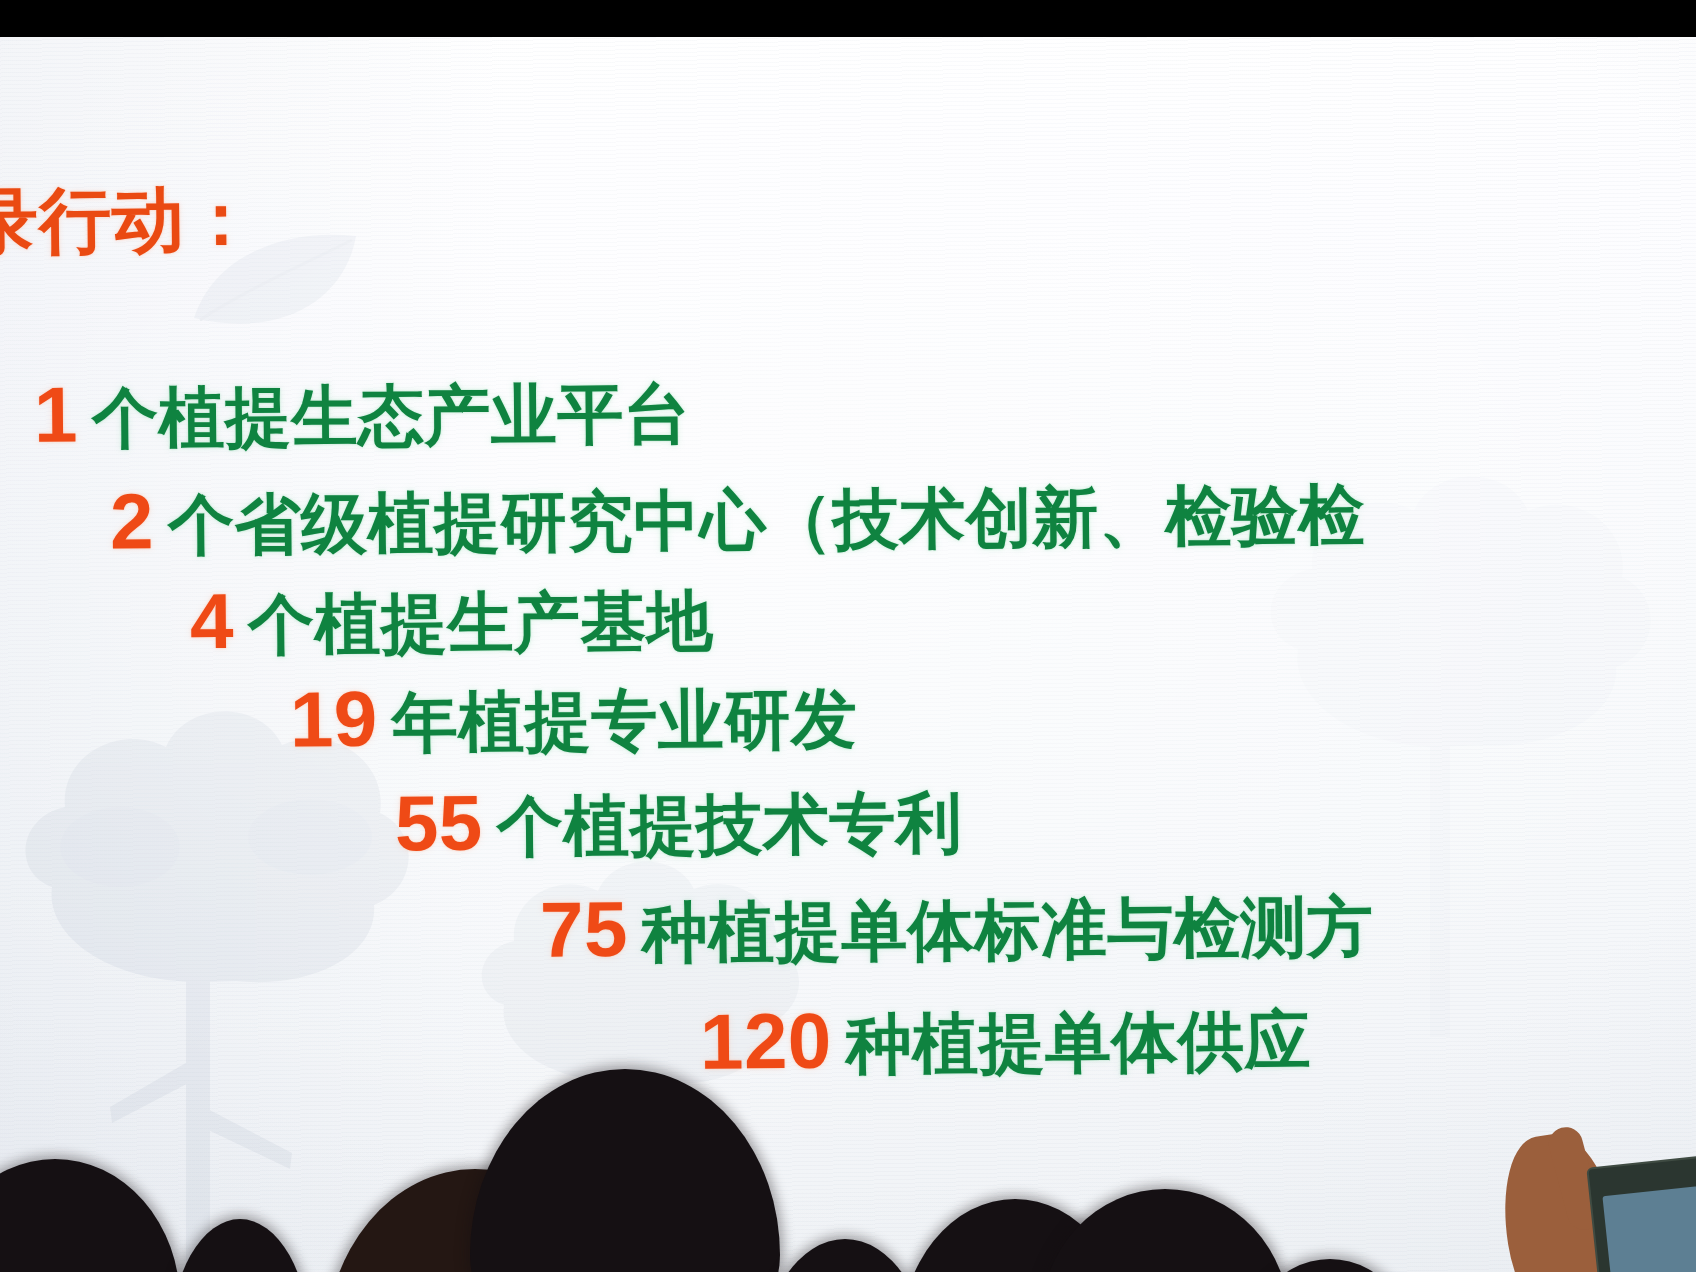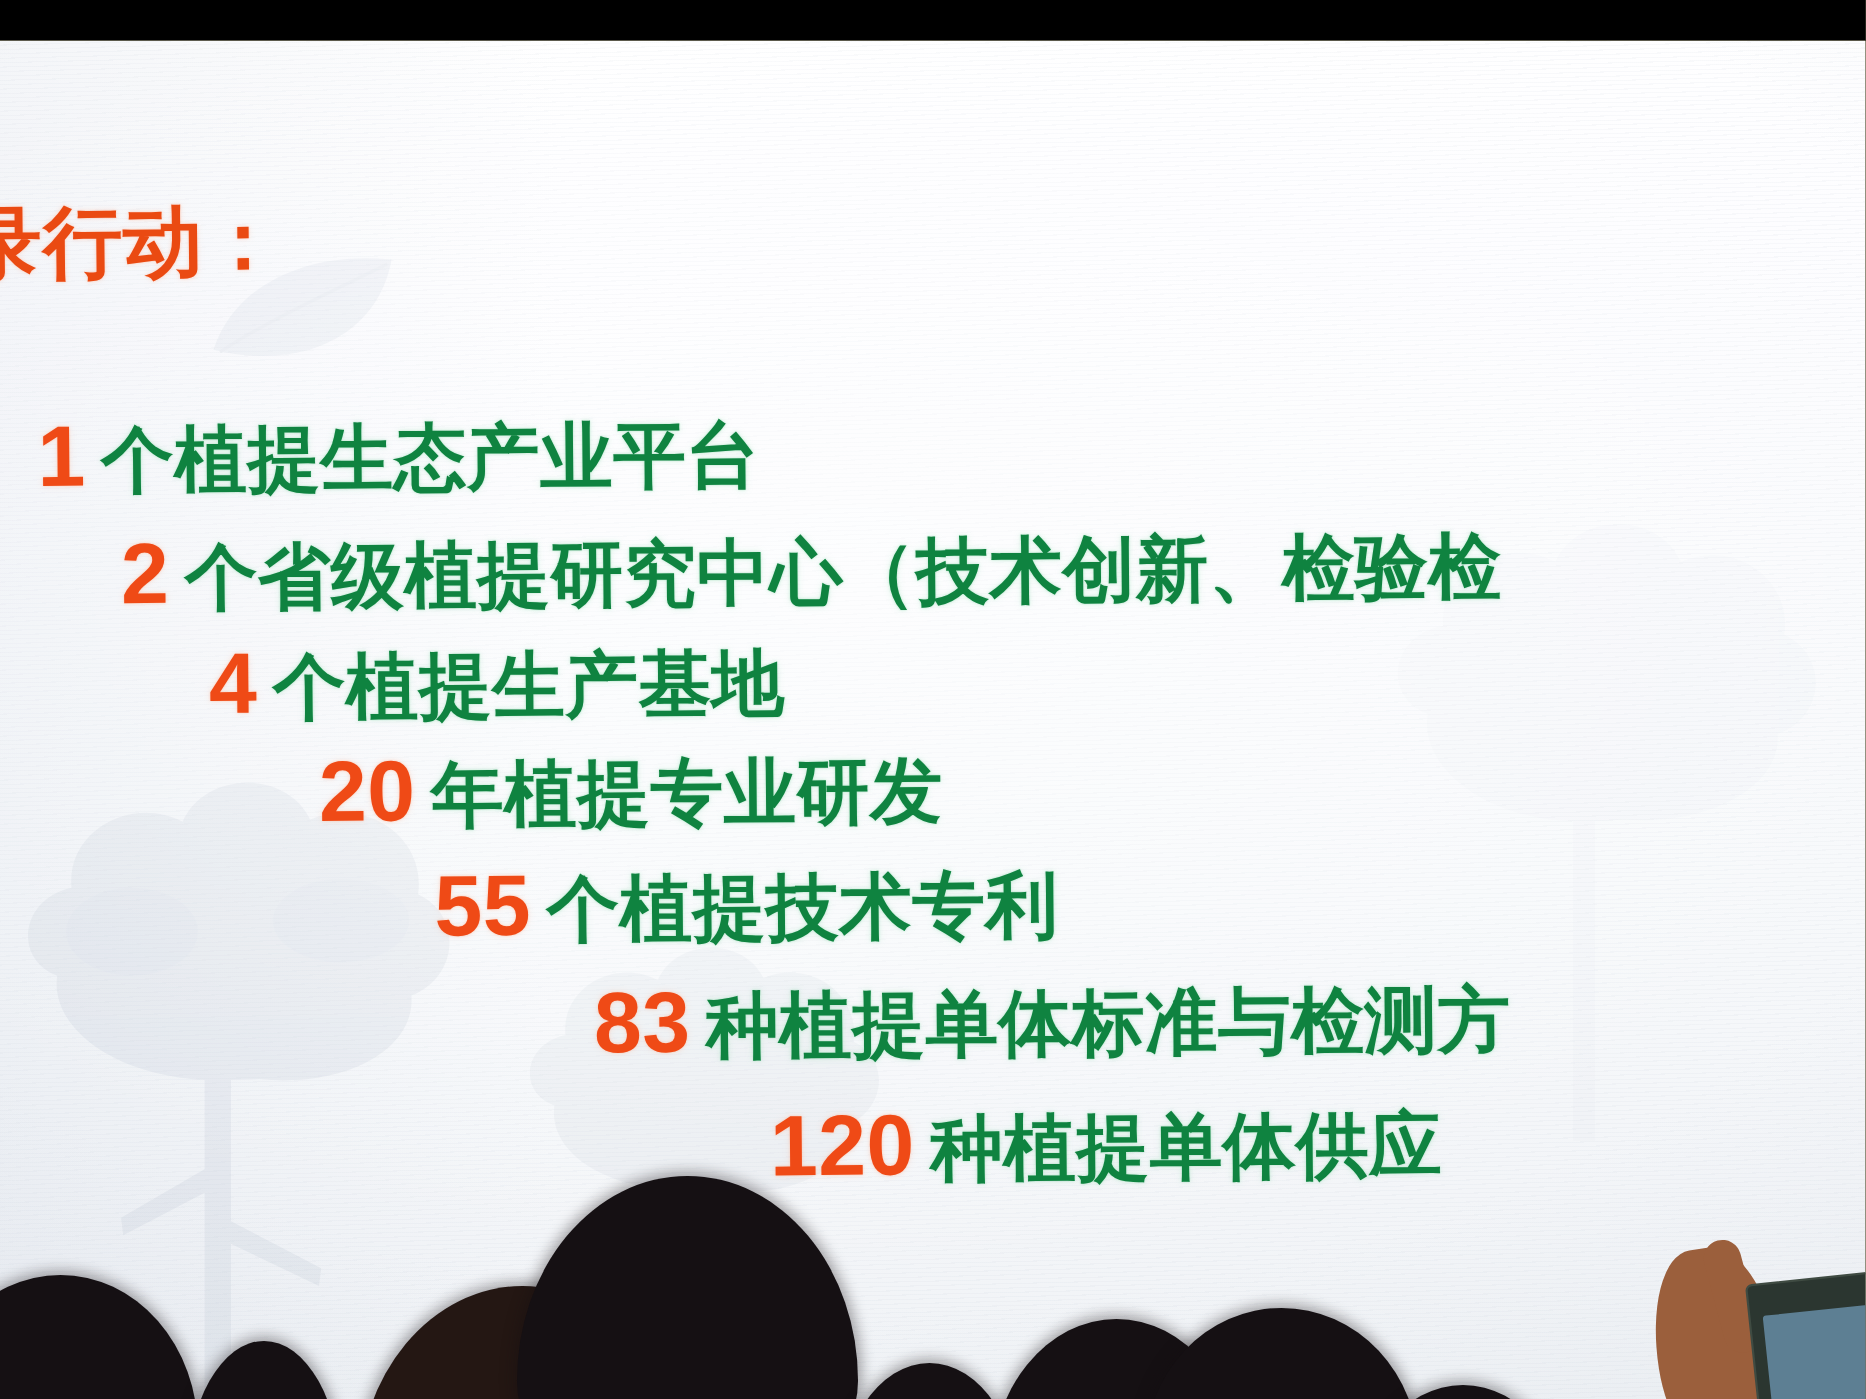--- a/index.html
+++ b/index.html
@@ -233,31 +233,31 @@
       <span class="num">2</span>
       <span class="zh">个省级植提研究中心（技术创新、检验检</span>
     </div>
 
     <div class="line stat-line l3">
       <span class="num">4</span>
       <span class="zh">个植提生产基地</span>
     </div>
 
     <div class="line stat-line l4">
-      <span class="num">20</span>
+      <span class="num">19</span>
       <span class="zh">年植提专业研发</span>
     </div>
 
     <div class="line stat-line l5">
       <span class="num">55</span>
       <span class="zh">个植提技术专利</span>
     </div>
 
     <div class="line stat-line l6">
-      <span class="num">83</span>
+      <span class="num">75</span>
       <span class="zh">种植提单体标准与检测方</span>
     </div>
 
     <div class="line stat-line l7">
       <span class="num">120</span>
       <span class="zh">种植提单体供应</span>
     </div>
 
   </div>
 

